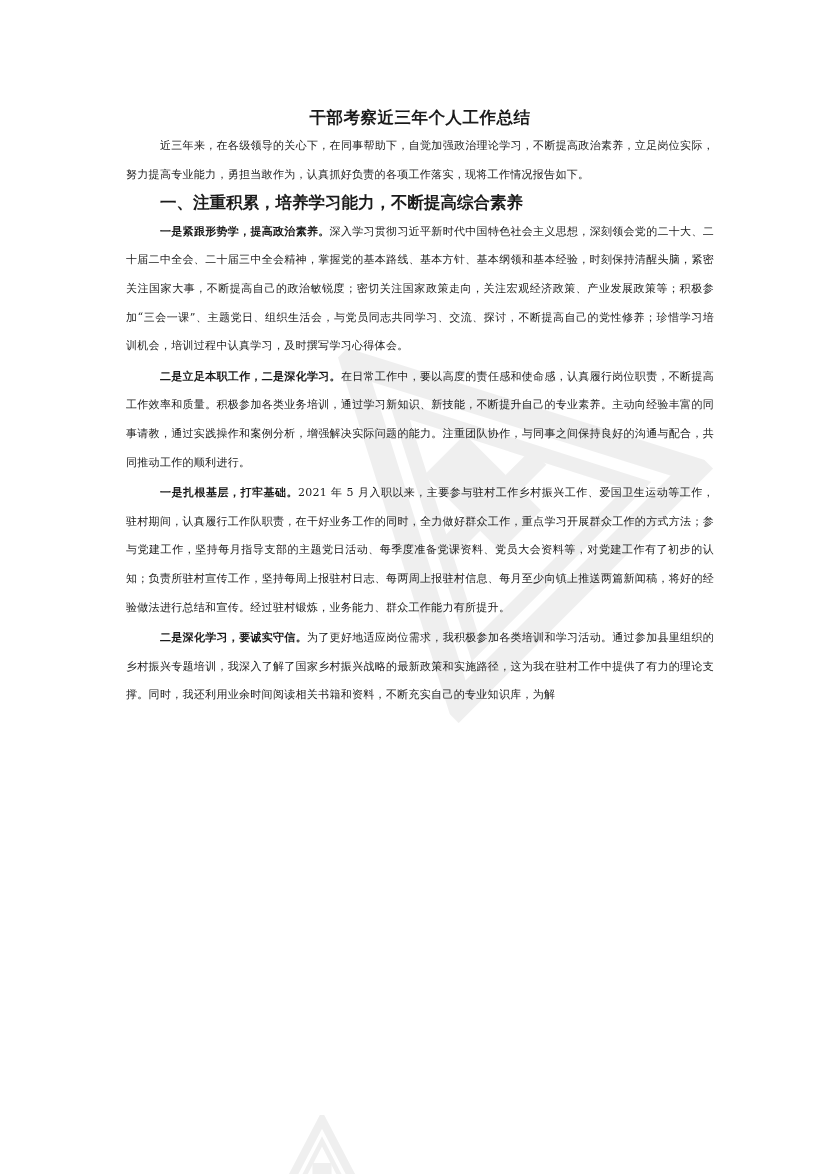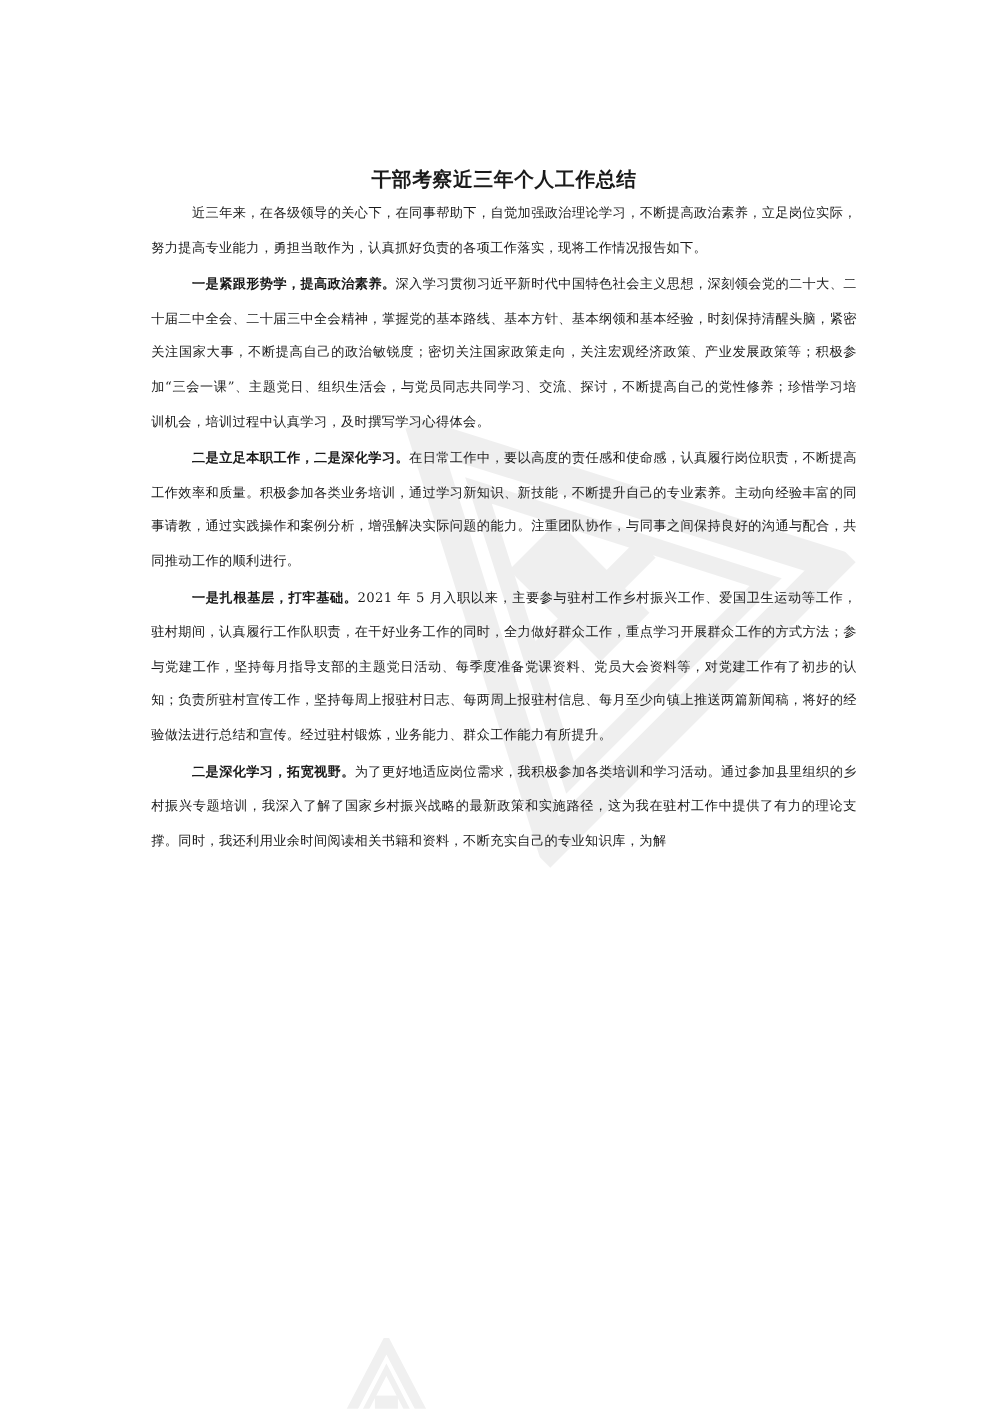--- a/index.html
+++ b/index.html
@@ -13,21 +13,20 @@
       position: relative;
       overflow: hidden;
       font-family: "DejaVu Serif", "Liberation Serif", serif;
       color: #1a1a1a;
     }
     .page {
       position: absolute;
       left: 126px;
       top: 104px;
       width: 588px;
-      margin-top: 32px;
     }
     .title {
       text-align: center;
       font-family: "DejaVu Sans", "Liberation Sans", sans-serif;
       font-weight: bold;
       font-size: 16.5px;
       line-height: 28px;
       height: 28px;
       margin: 0;
       letter-spacing: 0.5px;
@@ -86,23 +85,24 @@
   <polygon points="50,4 96,92 4,92" fill="none" stroke="#000" stroke-width="7"></polygon>
   <polygon points="50,22 82,84 18,84" fill="none" stroke="#000" stroke-width="4"></polygon>
   <rect x="42" y="40" width="16" height="30" fill="#000"></rect>
 </svg>
 
 <div class="page">
   <h1 class="title">干部考察近三年个人工作总结</h1>
 
   <p class="para">近三年来，在各级领导的关心下，在同事帮助下，自觉加强政治理论学习，不断提高政治素养，立足岗位实际，努力提高专业能力，勇担当敢作为，认真抓好负责的各项工作落实，现将工作情况报告如下。</p>
 
+  <h2 class="heading">一、注重积累，培养学习能力，不断提高综合素养</h2>
 
   <p class="para"><span class="lead">一是紧跟形势学，提高政治素养。</span><span>深入学习贯彻习近平新时代中国特色社会主义思想，深刻领会党的二十大、二十届二中全会、二十届三中全会精神，掌握党的基本路线、基本方针、基本纲领和基本经验，时刻保持清醒头脑，紧密关注国家大事，不断提高自己的政治敏锐度；密切关注国家政策走向，关注宏观经济政策、产业发展政策等；积极参加“三会一课”、主题党日、组织生活会，与党员同志共同学习、交流、探讨，不断提高自己的党性修养；珍惜学习培训机会，培训过程中认真学习，及时撰写学习心得体会。</span></p>
 
   <p class="para"><span class="lead">二是立足本职工作，二是深化学习。</span><span>在日常工作中，要以高度的责任感和使命感，认真履行岗位职责，不断提高工作效率和质量。积极参加各类业务培训，通过学习新知识、新技能，不断提升自己的专业素养。主动向经验丰富的同事请教，通过实践操作和案例分析，增强解决实际问题的能力。注重团队协作，与同事之间保持良好的沟通与配合，共同推动工作的顺利进行。</span></p>
 
 
 
   <p class="para"><span class="lead">一是扎根基层，打牢基础。</span><span>2021 年 5 月入职以来，主要参与驻村工作乡村振兴工作、爱国卫生运动等工作，驻村期间，认真履行工作队职责，在干好业务工作的同时，全力做好群众工作，重点学习开展群众工作的方式方法；参与党建工作，坚持每月指导支部的主题党日活动、每季度准备党课资料、党员大会资料等，对党建工作有了初步的认知；负责所驻村宣传工作，坚持每周上报驻村日志、每两周上报驻村信息、每月至少向镇上推送两篇新闻稿，将好的经验做法进行总结和宣传。经过驻村锻炼，业务能力、群众工作能力有所提升。</span></p>
 
-  <p class="para"><span class="lead">二是深化学习，拓宽视野。</span><span>为了更好地适应岗位需求，我积极参加各类培训和学习活动。通过参加县里组织的乡村振兴专题培训，我深入了解了国家乡村振兴战略的最新政策和实施路径，这为我在驻村工作中提供了有力的理论支撑。同时，我还利用业余时间阅读相关书籍和资料，不断充实自己的专业知识库，为解</span></p>
+  <p class="para"><span class="lead">二是深化学习，要诚实守信。</span><span>为了更好地适应岗位需求，我积极参加各类培训和学习活动。通过参加县里组织的乡村振兴专题培训，我深入了解了国家乡村振兴战略的最新政策和实施路径，这为我在驻村工作中提供了有力的理论支撑。同时，我还利用业余时间阅读相关书籍和资料，不断充实自己的专业知识库，为解</span></p>
 </div>
 
 </body></html>

